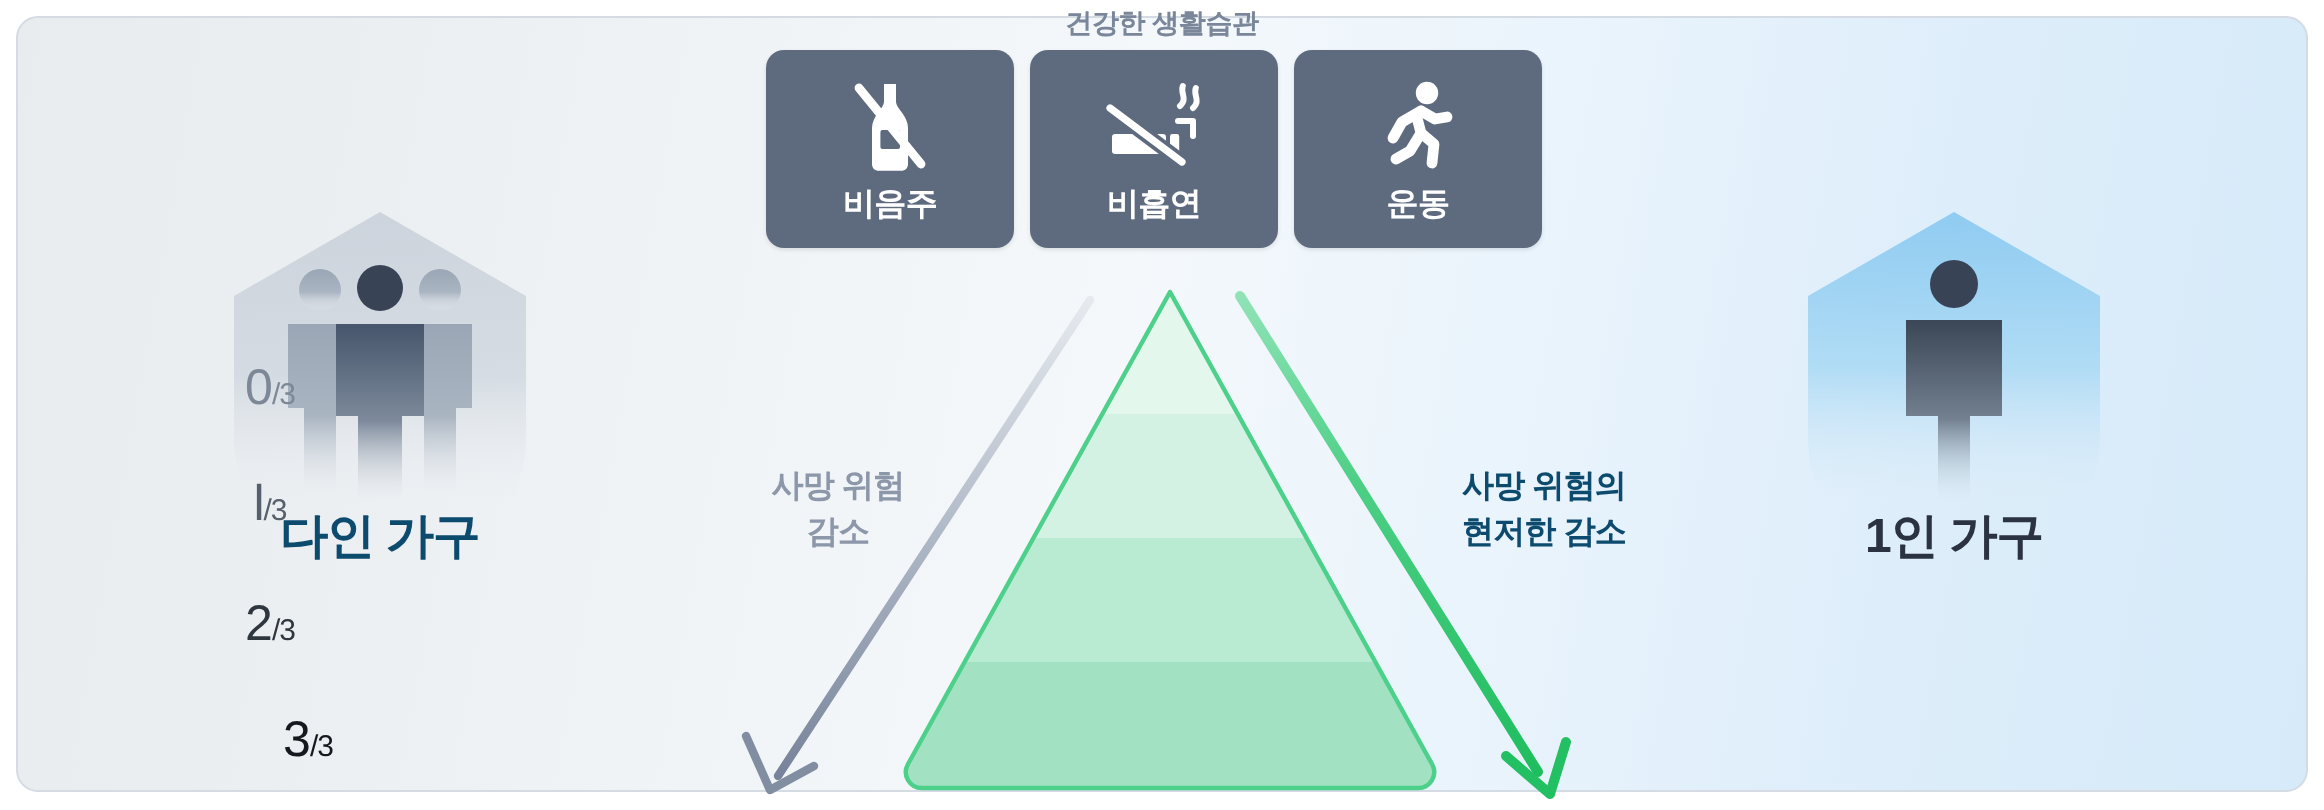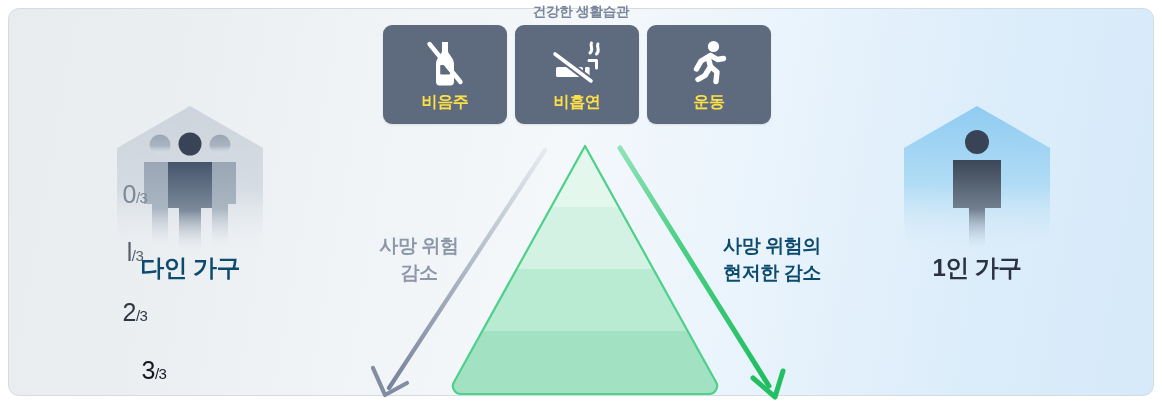--- a/index.html
+++ b/index.html
@@ -73,21 +73,21 @@
   .habit-icon {
     height: 54px;
     display: flex;
     align-items: center;
     justify-content: center;
   }
   .habit-label {
     margin-top: 2px;
     font-size: 16px;
     font-weight: 700;
-    color: #fde047;
+    color: #ffffff;
     letter-spacing: -0.3px;
   }
 
   
   .house-block {
     position: absolute;
     width: 230px;
     text-align: center;
   }
   #house-left  { left: 75px;  top: 100px; }
@@ -123,21 +123,21 @@
   .tier-num { font-size: 25px; }
   .tier-den { font-size: 15px; letter-spacing: -0.5px; }
   #tier-0 { top: 180px; }
   #tier-1 { top: 238px; }
   #tier-2 { top: 298px; }
   #tier-3 { top: 356px; }
 
   
   .arrow-caption {
     position: absolute;
-    font-size: 19px;
+    font-size: 16px;
     font-weight: 700;
     line-height: 1.42;
     letter-spacing: -0.4px;
     white-space: nowrap;
   }
   #caption-left {
     left: 364px; top: 233px;
     width: 110px;
     text-align: center;
     color: #7b879b;

